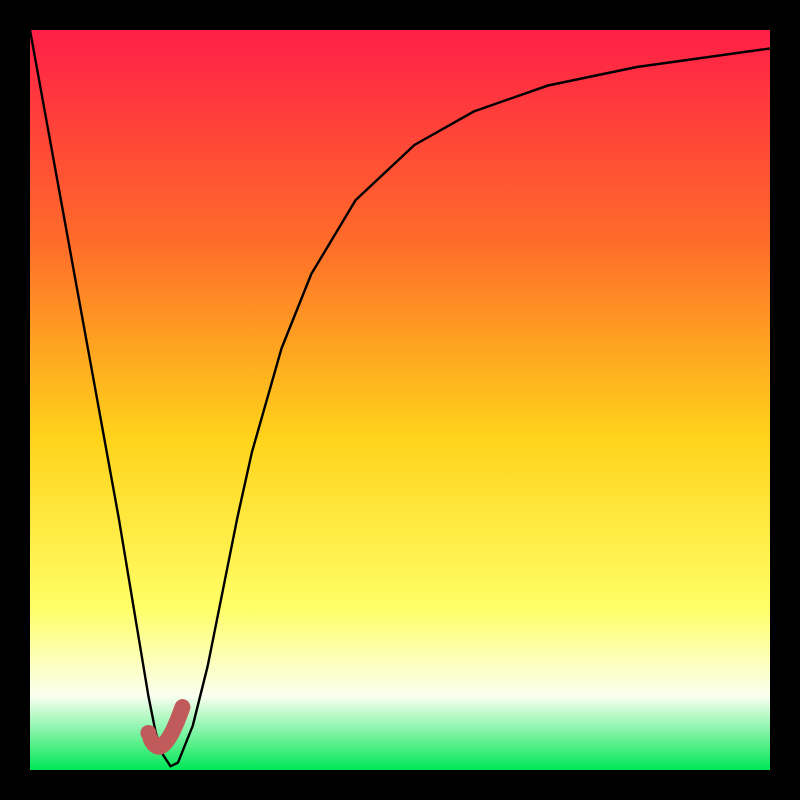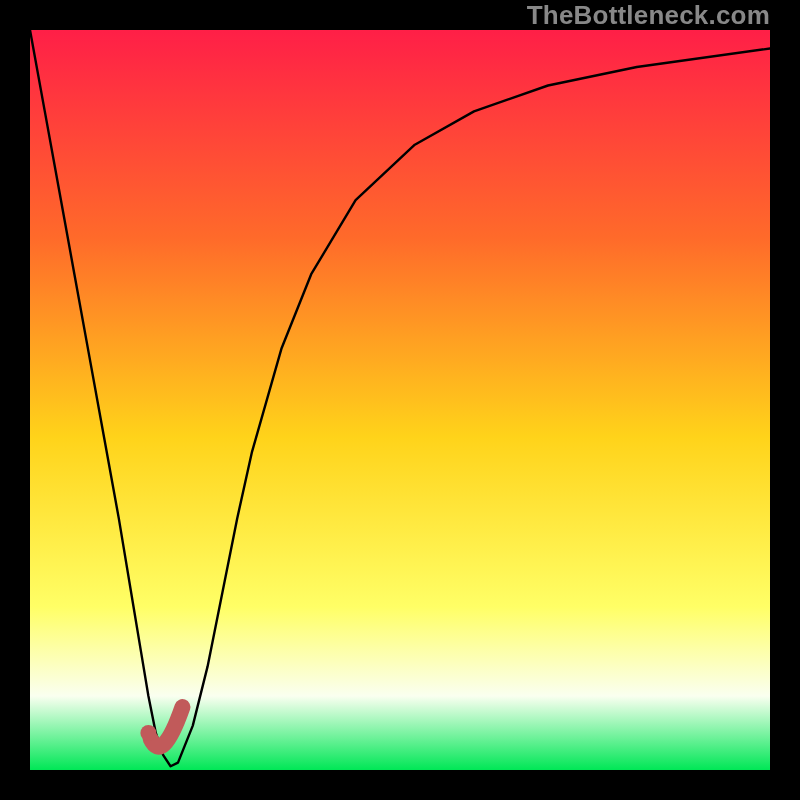--- a/index.html
+++ b/index.html
@@ -36,21 +36,20 @@
     color: #888888;
     letter-spacing: 0.2px;
   }
   svg { display: block; }
 </style>
 </head>
 <body>
 
 <div class="frame">
 
-  <div class="watermark">TheBottleneck.com</div>
 
   <div class="plot">
     <svg id="chart-svg" width="740" height="740" viewBox="0 0 740 740">
       <defs>
         <linearGradient id="bg-grad" x1="0" y1="0" x2="0" y2="1">
           <stop id="g0" offset="0%" stop-color="#ff1f47"></stop>
           <stop id="g1" offset="28%" stop-color="#ff6a2a"></stop>
           <stop id="g2" offset="55%" stop-color="#ffd31a"></stop>
           <stop id="g3" offset="78%" stop-color="#ffff66"></stop>
           <stop id="g4" offset="90%" stop-color="#fafff0"></stop>

